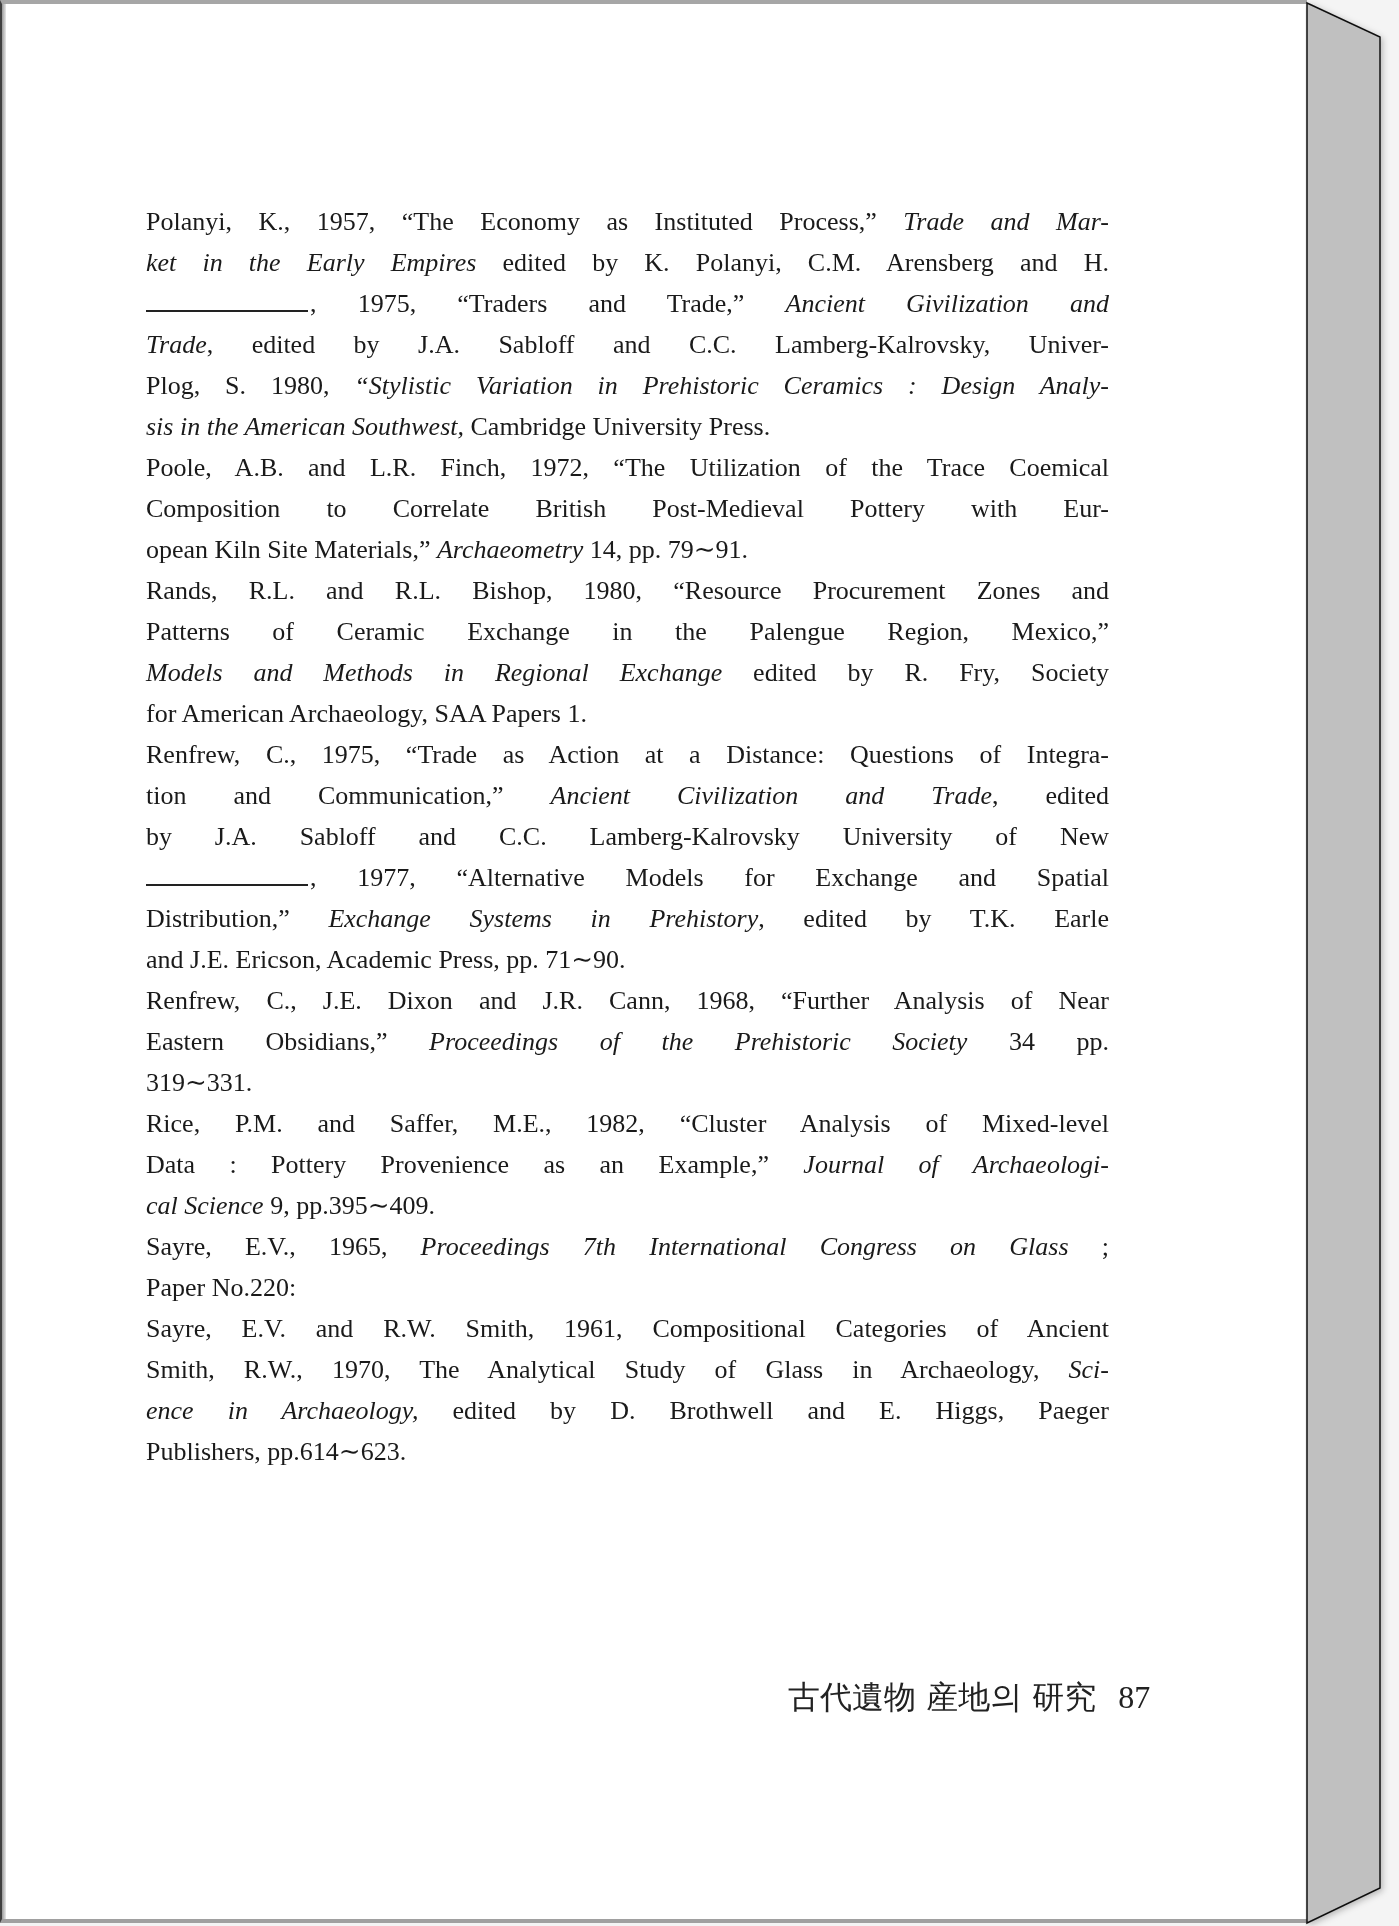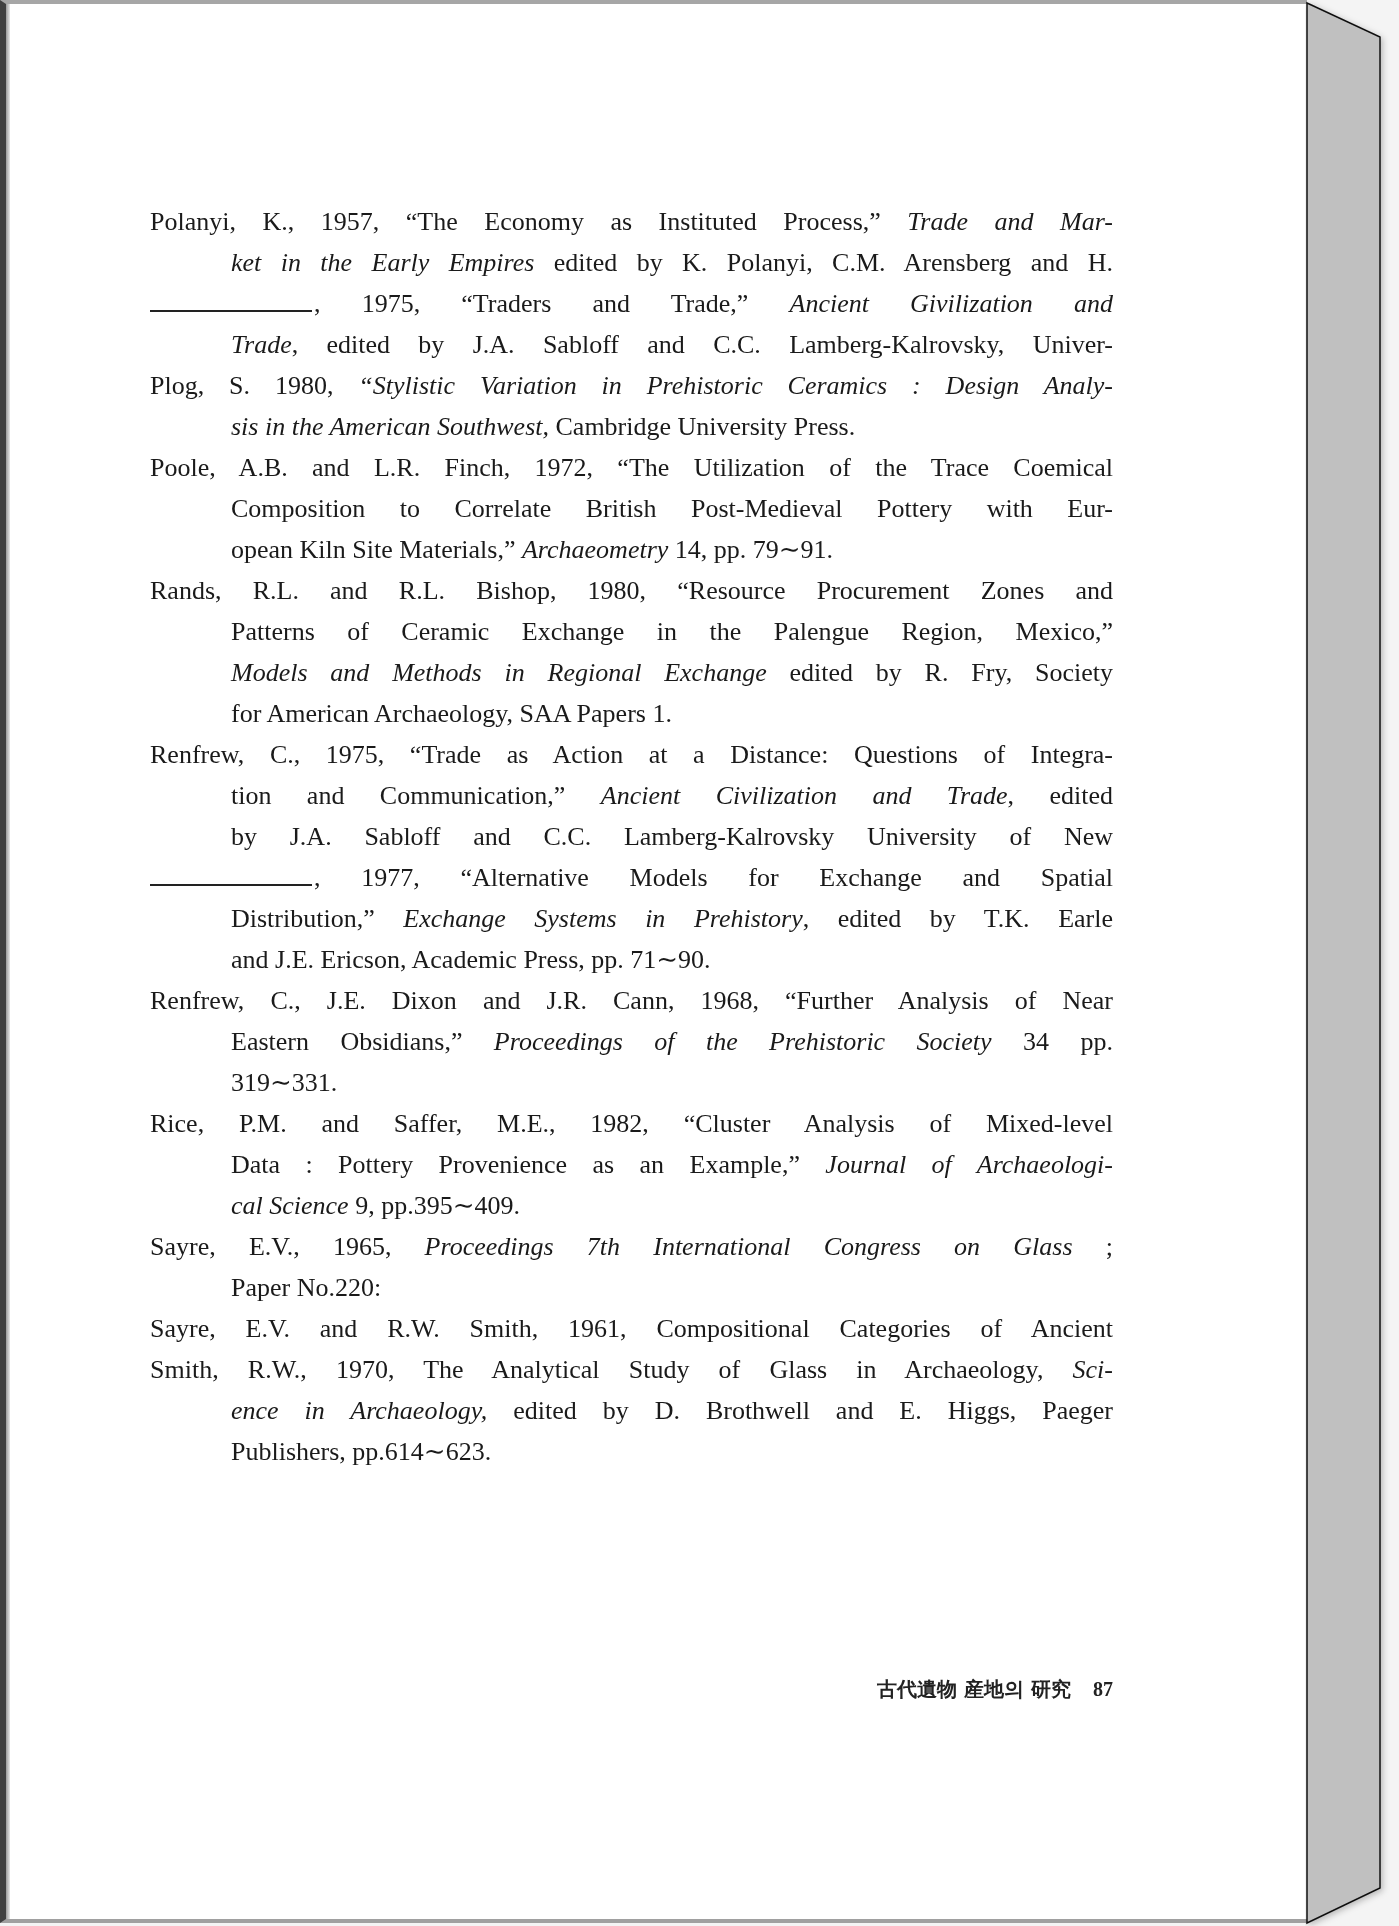--- a/index.html
+++ b/index.html
@@ -5,52 +5,52 @@
   html, body { margin: 0; padding: 0; }
   body {
     width: 1399px; height: 1926px; position: relative; overflow: hidden;
     background: #f4f4f4;
     font-family: "Liberation Serif", "DejaVu Serif", serif;
   }
   .page {
     position: absolute; left: 0; top: 0; width: 1307px; height: 1923px;
     background: #ffffff;
     border-top: 4px solid #a6a6a6;
-    border-left: 6px solid #404040;
+    border-left: 2px solid #404040;
     border-bottom: 4px solid #a0a0a0;
     box-sizing: border-box;
     padding-left: 16px;
   }
   .page::before {
     content: ""; position: absolute; left: 0; top: 0; bottom: 0; width: 4px;
     background: linear-gradient(to right, #9a9a9a, #e8e8e8);
   }
   .fold {
     position: absolute; left: 1305px; top: 0; width: 94px; height: 1926px;
   }
   .refs {
     position: absolute; left: 144px; top: 197px; width: 963px;
   }
   .entry { margin: 0; padding: 0; }
   .line {
     height: 41px; line-height: 41px; font-size: 26px; color: #1a1a1a;
     white-space: nowrap; text-align: justify; text-align-last: justify;
     overflow: visible;
   }
-  .line.indent { margin-left: 81px; }
+  .line.indent { }
   .line.last { text-align-last: left; }
   .line .it { font-style: italic; }
   .blank-rule {
     display: inline-block; width: 162px; border-bottom: 2px solid #222;
     height: 1px; vertical-align: baseline; margin-right: 2px;
   }
   .footer {
     position: absolute; top: 1672px; left: 786px; width: 321px;
-    font-family: "DejaVu Sans", sans-serif; font-weight: bold;
-    font-size: 20px; color: #222; text-align: right; white-space: nowrap;
+    font-family: "DejaVu Sans", sans-serif; font-weight: normal;
+    font-size: 32px; color: #222; text-align: right; white-space: nowrap;
     letter-spacing: 0px;
   }
   .footer .num { margin-left: 22px; font-family: "Liberation Serif", serif; }
 </style>
 </head>
 <body>
 
 <div class="page">
   <div class="refs" id="refs">
       <div class="entry">

